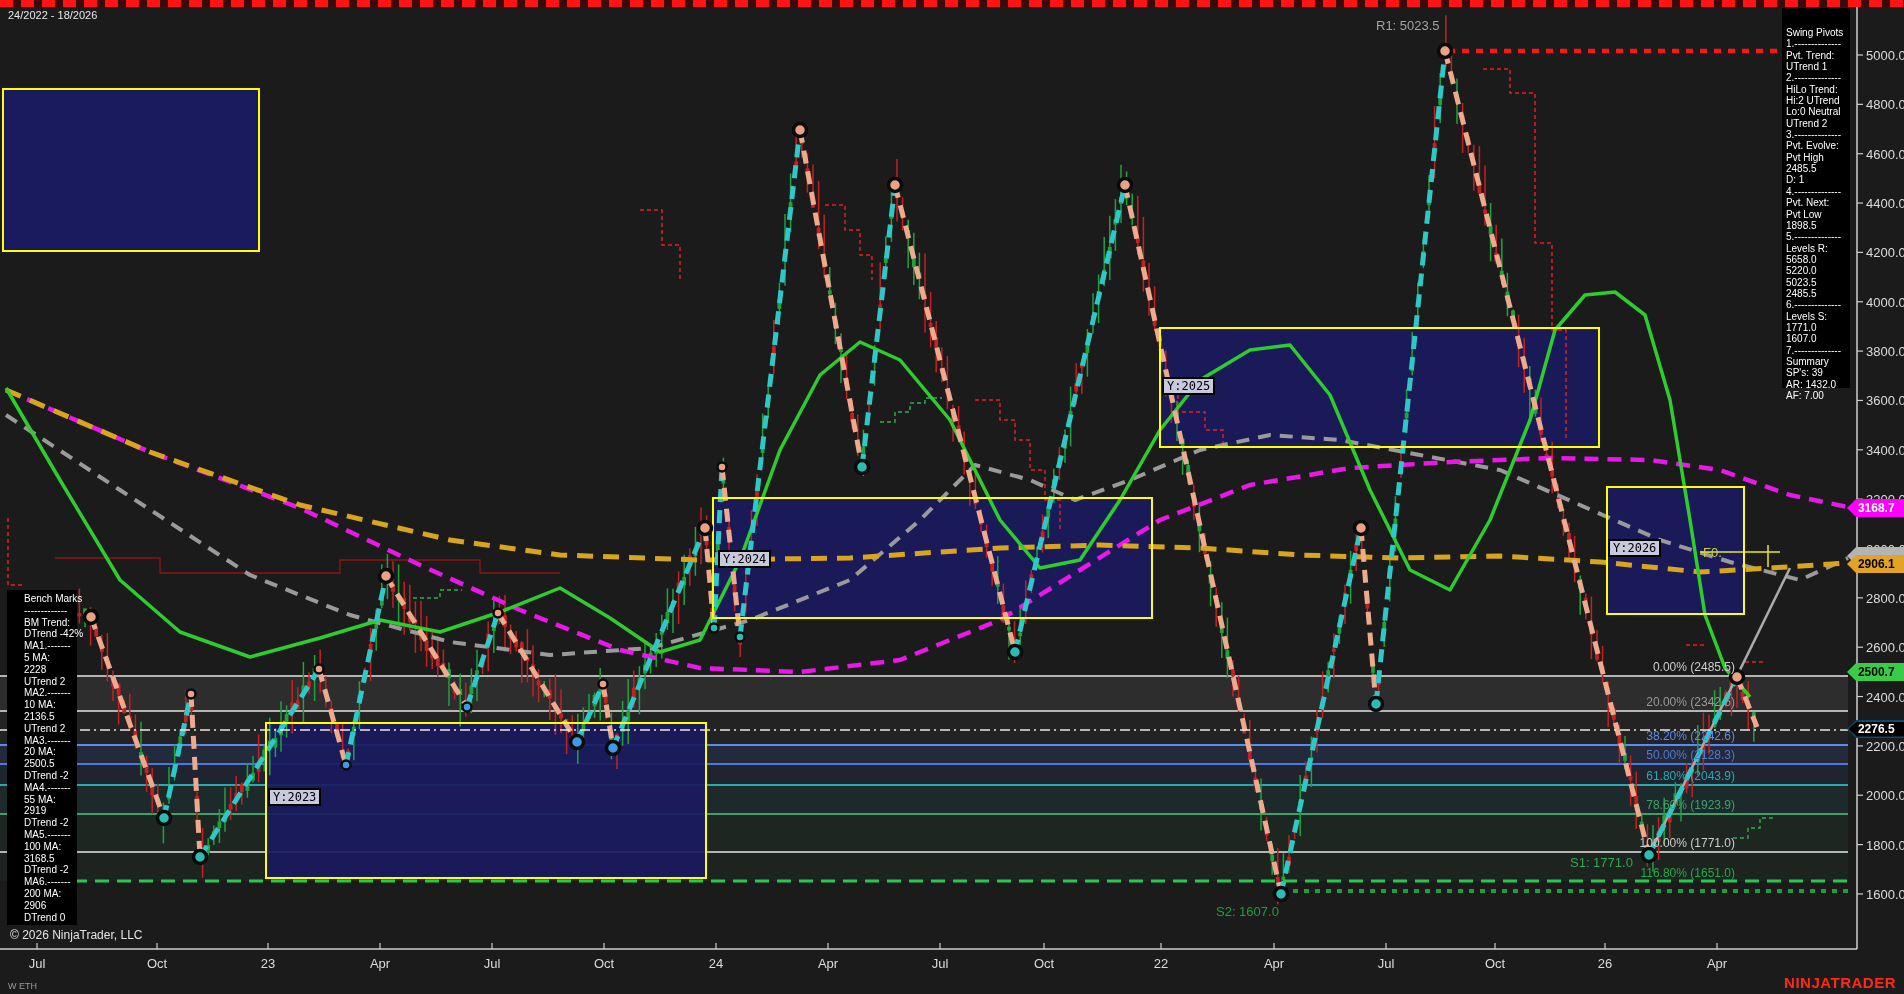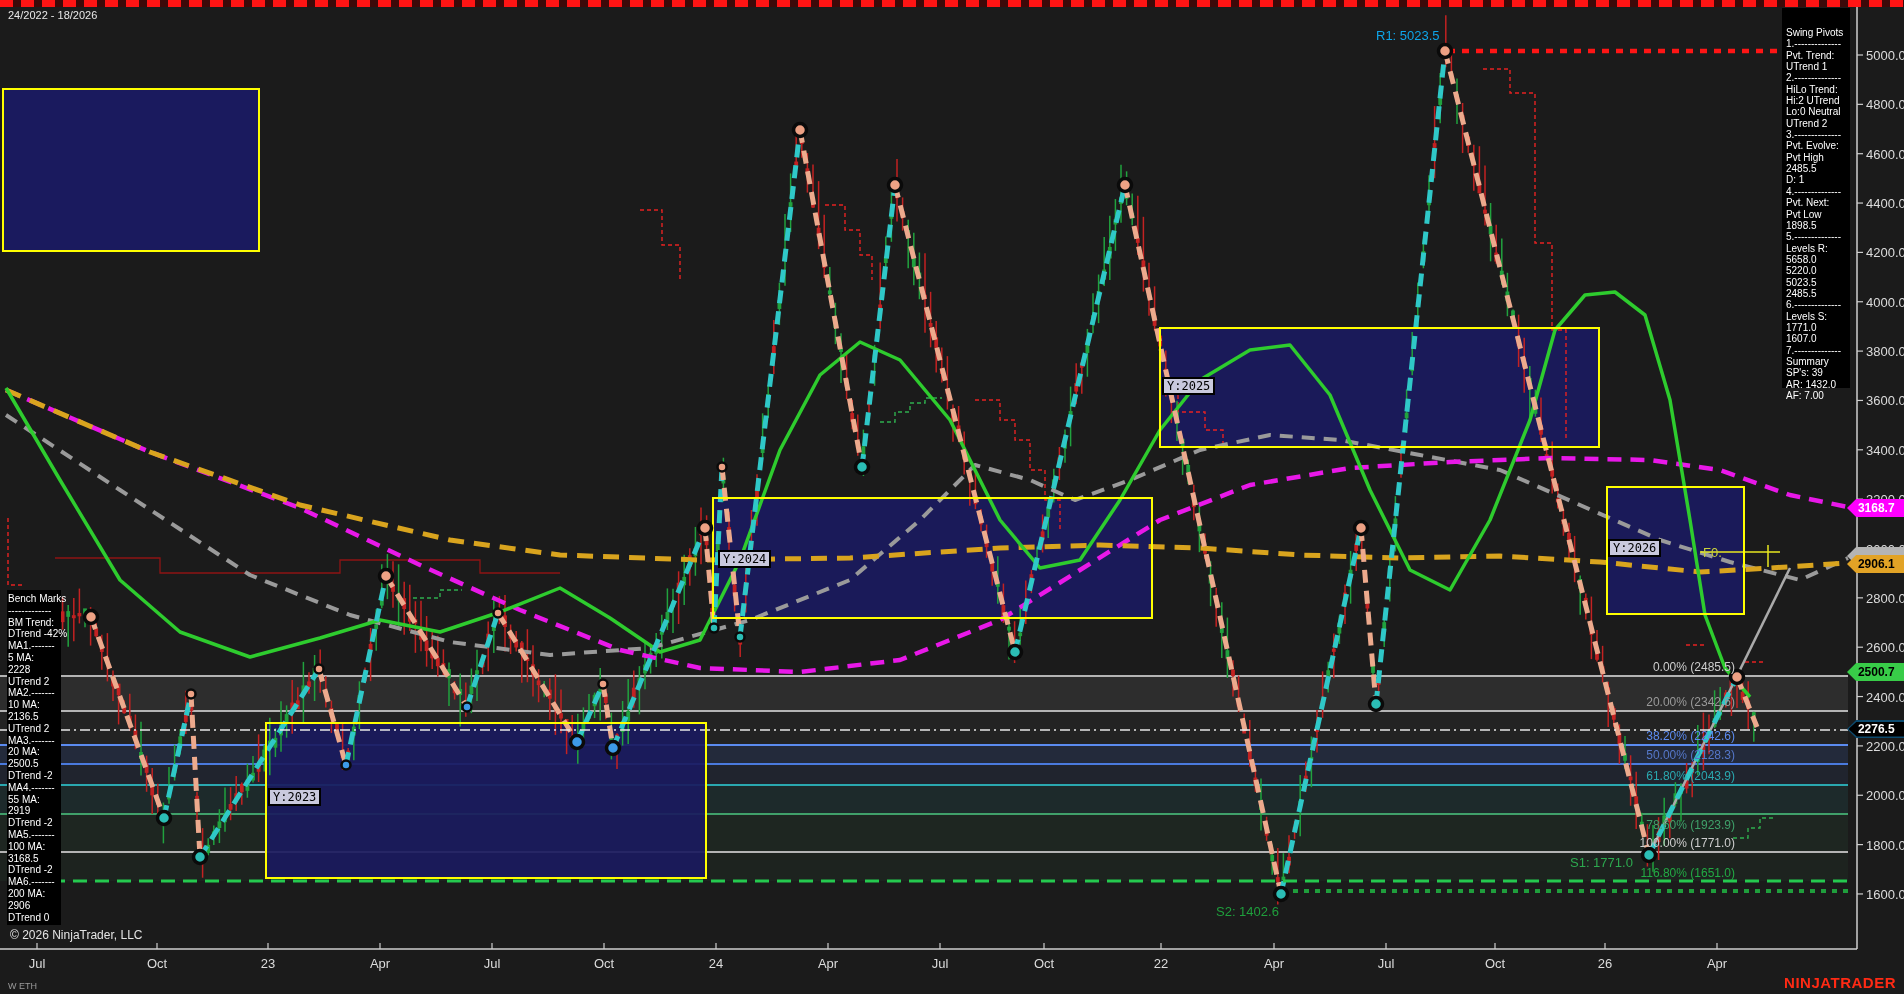--- a/index.html
+++ b/index.html
@@ -10,21 +10,21 @@
     background:repeating-linear-gradient(90deg,#ff1414 0 13px,#3c0909 13px 21px); }
   #chart-svg { position:absolute; left:0; top:0; }
   .overlay { position:absolute; z-index:5; }
   #range-label { left:8px; top:9px; font-size:11px; color:#e8e8e8; }
   #title-box { left:9px; top:24px; background:#050505; color:#fff; font-size:23px;
     line-height:26px; padding:2px 7px 4px 3px; }
   #decor-box { left:2px; top:88px; width:258px; height:164px; background:#1a1a5e;
     border:2px solid #ffff00; }
   .side-panel { background:#000; color:#fff; font-size:10px; white-space:pre; z-index:6; }
   #swing-panel { left:1782px; top:8px; width:68px; height:380px; line-height:11.35px; padding:19px 0 0 4px; }
-  #bench-panel { left:7px; top:590px; width:54px; height:335px; line-height:11.8px; padding:3px 0 0 1px; }
+  #bench-panel { left:7px; top:590px; width:70px; height:335px; line-height:11.8px; padding:3px 0 0 17px; }
   .price-label { position:absolute; left:1866px; font-size:13px; color:#dcdcdc; z-index:4; }
   .time-label { position:absolute; top:956px; font-size:13px; color:#dcdcdc; transform:translateX(-50%); z-index:4; }
   .price-tag { position:absolute; left:1847px; width:57px; height:18px; z-index:6;
     clip-path:polygon(0 50%,16% 0,100% 0,100% 100%,16% 100%); }
   .price-tag .inner { position:absolute; left:1.5px; top:1.5px; right:0; bottom:1.5px;
     clip-path:polygon(0 50%,15% 0,100% 0,100% 100%,15% 100%);
     font-size:12px; font-weight:bold; text-align:center; line-height:15px; }
   .year-chip { position:absolute; background:#c9c9dd; border:2px solid #000; color:#000;
     font-family:"DejaVu Sans Mono", monospace; font-size:12px; line-height:14px; padding:0 3px; z-index:5; }
   .fib-label { position:absolute; font-size:12px; text-align:right; width:160px; z-index:4; }
@@ -866,30 +866,30 @@
         <div class="inner" style="background: rgb(226, 163, 38); color: rgb(0, 0, 0);">2906.1</div>
       </div>
       <div class="price-tag" style="top: 663px; background: rgb(56, 204, 72);">
         <div class="inner" style="background: rgb(56, 204, 72); color: rgb(0, 0, 0);">2500.7</div>
       </div>
       <div class="price-tag" style="top: 720px; background: #0c4a6e;">
         <div class="inner" style="background: rgb(0, 0, 0); color: rgb(255, 255, 255);">2276.5</div>
       </div>
     </div>
   <div id="labels-layer">
-      <div class="lvl-label" style="left: 1376px; top: 28px; color: #0ea5e9;">R1: 5023.5</div>
+      <div class="lvl-label" style="left: 1376px; top: 18px; color: #a3a3a3;">R1: 5023.5</div>
       <div class="lvl-label" style="left: 1570px; top: 855px; color: rgb(45, 168, 79);">S1: 1771.0</div>
-      <div class="lvl-label" style="left: 1216px; top: 904px; color: rgb(31, 158, 60);">S2: 1402.6</div>
+      <div class="lvl-label" style="left: 1216px; top: 904px; color: rgb(31, 158, 60);">S2: 1607.0</div>
       <div class="lvl-label" style="left: 1703px; top: 545px; color: rgb(201, 210, 60);">F0.</div>
       <div class="fib-label" style="left: 1575px; top: 660px; color: rgb(205, 205, 205);">0.00% (2485.5)</div>
       <div class="fib-label" style="left: 1575px; top: 695px; color: rgb(154, 154, 154);">20.00% (2342.6)</div>
       <div class="fib-label" style="left: 1575px; top: 729px; color: rgb(91, 139, 240);">38.20% (2242.6)</div>
       <div class="fib-label" style="left: 1575px; top: 748px; color: rgb(85, 119, 200);">50.00% (2128.3)</div>
       <div class="fib-label" style="left: 1575px; top: 769px; color: rgb(42, 168, 176);">61.80% (2043.9)</div>
-      <div class="fib-label" style="left: 1575px; top: 798px; color: rgb(63, 160, 106); margin-top: 20px;">78.60% (1923.9)</div>
+      <div class="fib-label" style="left: 1575px; top: 798px; color: rgb(63, 160, 106);">78.60% (1923.9)</div>
       <div class="fib-label" style="left: 1575px; top: 836px; color: rgb(205, 205, 205);">100.00% (1771.0)</div>
       <div class="fib-label" style="left: 1575px; top: 866px; color: rgb(34, 170, 68);">116.80% (1651.0)</div>
       <div class="year-chip" style="left: 268px; top: 788px;">Y:2023</div>
       <div class="year-chip" style="left: 718px; top: 550px;">Y:2024</div>
       <div class="year-chip" style="left: 1162px; top: 377px;">Y:2025</div>
       <div class="year-chip" style="left: 1608px; top: 539px;">Y:2026</div>
     </div>
 
   <div class="overlay lvl-label" id="copyright">© 2026 NinjaTrader, LLC</div>
   <div class="overlay lvl-label" id="instrument">W ETH</div>

